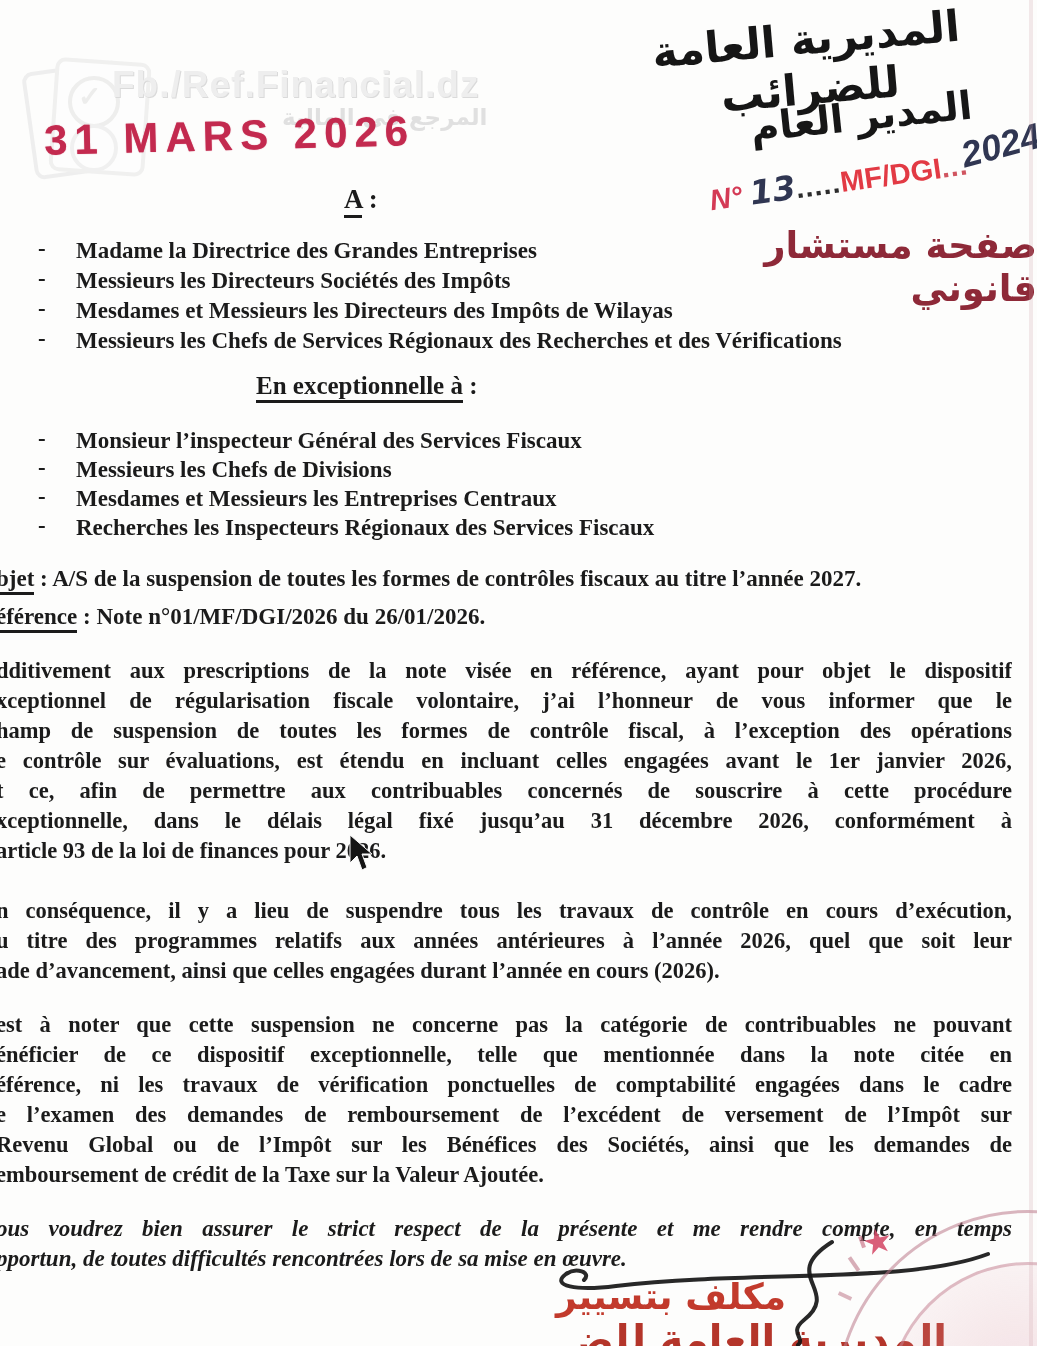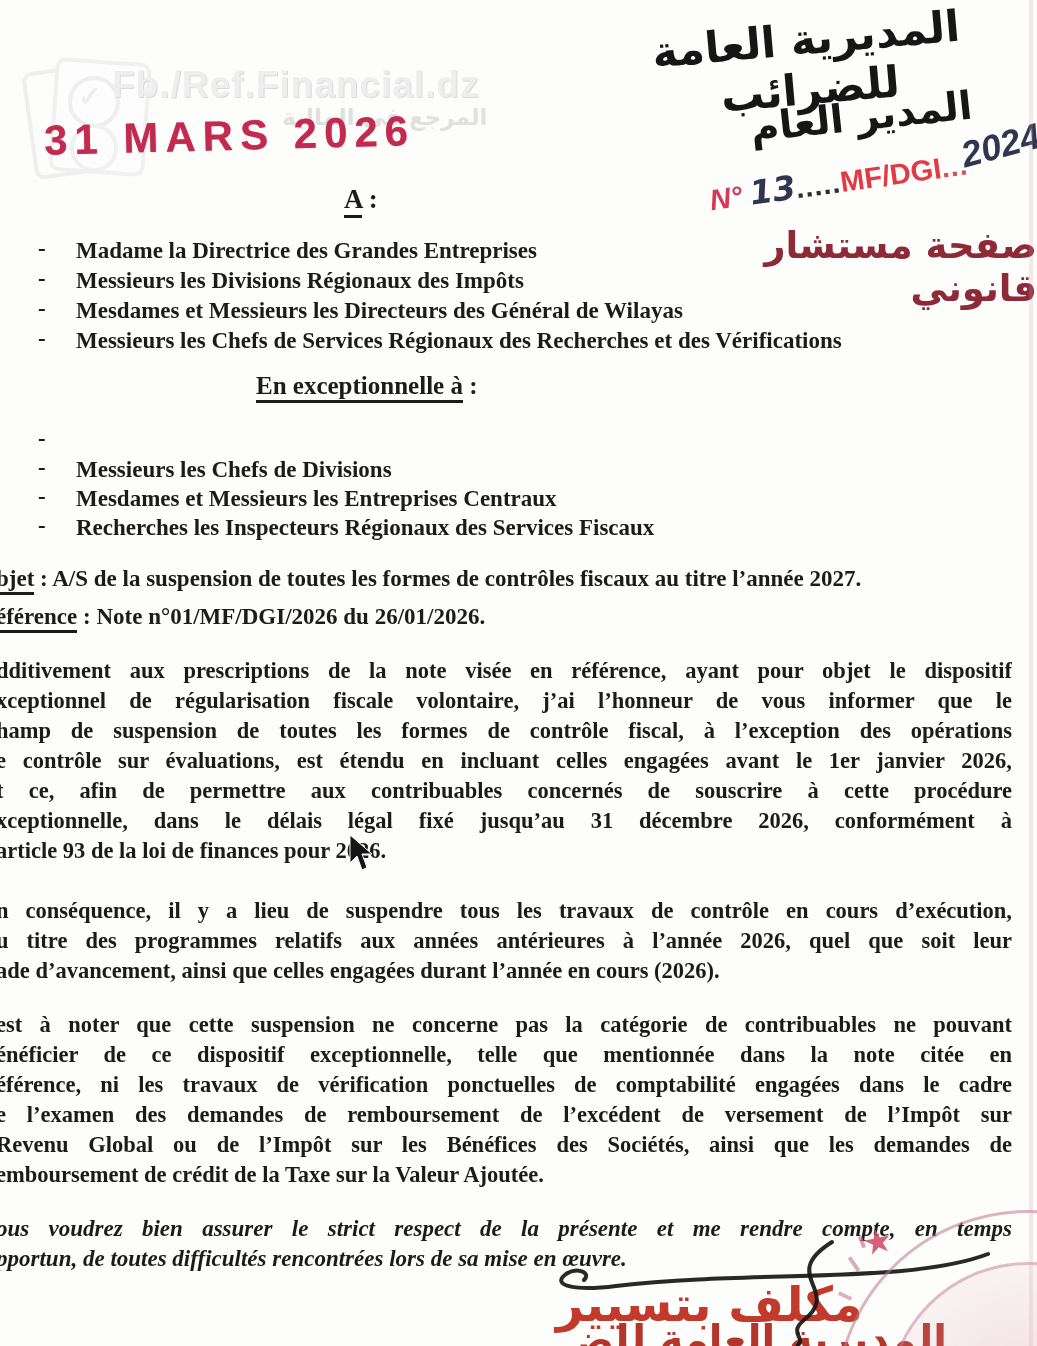--- a/index.html
+++ b/index.html
@@ -51,21 +51,21 @@
   
   .para{position:absolute;left:-4px;width:1016px;font-size:22.5px;font-weight:bold;line-height:30px;}
   .pl{height:30px;overflow:hidden;white-space:nowrap;}
   .jl{white-space:normal;text-align:justify;}
   .jl::after{content:"";display:inline-block;width:100%;height:0;}
   .closing{font-style:italic;font-size:23px;}
   
   .cursor{position:absolute;left:347px;top:834px;width:27px;height:39px;}
   
   .sig-title{position:absolute;left:556px;top:1276px;direction:rtl;font-family:"DejaVu Sans",sans-serif;
-    font-size:48px;font-weight:bold;letter-spacing:2px;text-align:center;}
+    font-size:36px;font-weight:bold;letter-spacing:2px;text-align:center;}
   .sig-org{position:absolute;left:560px;top:1316px;direction:rtl;font-family:"DejaVu Sans",sans-serif;
     font-size:40px;font-weight:bold;}
   .sig-svg{position:absolute;left:520px;top:1228px;}
   .seal-outer{position:absolute;left:835px;top:1210px;width:380px;height:380px;border-radius:50%;
     border:3px solid rgba(188,122,138,.55);}
   .seal-inner{position:absolute;left:887px;top:1262px;width:276px;height:276px;border-radius:50%;
     border:3px solid rgba(196,130,145,.5);
     background:radial-gradient(circle at 45% 40%, rgba(226,168,180,.32), rgba(226,168,180,.10) 55%, transparent 75%);}
   .seal-star{position:absolute;left:862px;top:1220px;width:40px;height:40px;transform:rotate(-12deg);}
   .seal-star::before{content:"★";font-size:34px;color:#d64e6b;opacity:.9;}
@@ -98,31 +98,31 @@
   </div>
 
   <div class="addr-head">
     <span class="u-heavy">A</span><span> :</span>
   </div>
 
   <div class="annotation" style="color:#8e2938;">صفحة مستشار قانوني</div>
 
   <div class="list list1" style="top:238px;">
     <div class="li"><span class="dash">-</span><span>Madame la Directrice des Grandes Entreprises</span></div>
-    <div class="li"><span class="dash">-</span><span>Messieurs les Divisions Régionaux des Impôts</span></div>
-    <div class="li"><span class="dash">-</span><span>Mesdames et Messieurs les Directeurs des Général de Wilayas</span></div>
+    <div class="li"><span class="dash">-</span><span>Messieurs les Directeurs Sociétés des Impôts</span></div>
+    <div class="li"><span class="dash">-</span><span>Mesdames et Messieurs les Directeurs des Impôts de Wilayas</span></div>
     <div class="li"><span class="dash">-</span><span>Messieurs les Chefs de Services Régionaux des Recherches et des Vérifications</span></div>
   </div>
 
   <div class="comm-head">
     <span class="u-heavy">En exceptionnelle à</span><span> :</span>
   </div>
 
   <div class="list list2" style="top:428px;">
-    <div class="li"><span class="dash">-</span></div>
+    <div class="li"><span class="dash">-</span><span>Monsieur l’inspecteur Général des Services Fiscaux</span></div>
     <div class="li"><span class="dash">-</span><span>Messieurs les Chefs de Divisions</span></div>
     <div class="li"><span class="dash">-</span><span>Mesdames et Messieurs les Entreprises Centraux</span></div>
     <div class="li"><span class="dash">-</span><span>Recherches les Inspecteurs Régionaux des Services Fiscaux</span></div>
   </div>
 
   <div class="subject">
     <span class="u-heavy">bjet</span><span> : A/S de la suspension de toutes les formes de contrôles fiscaux au titre l’année 2027.</span>
   </div>
   <div class="refline">
     <span class="u-heavy">éférence</span><span> : Note n°01/MF/DGI/2026 du 26/01/2026.</span>

